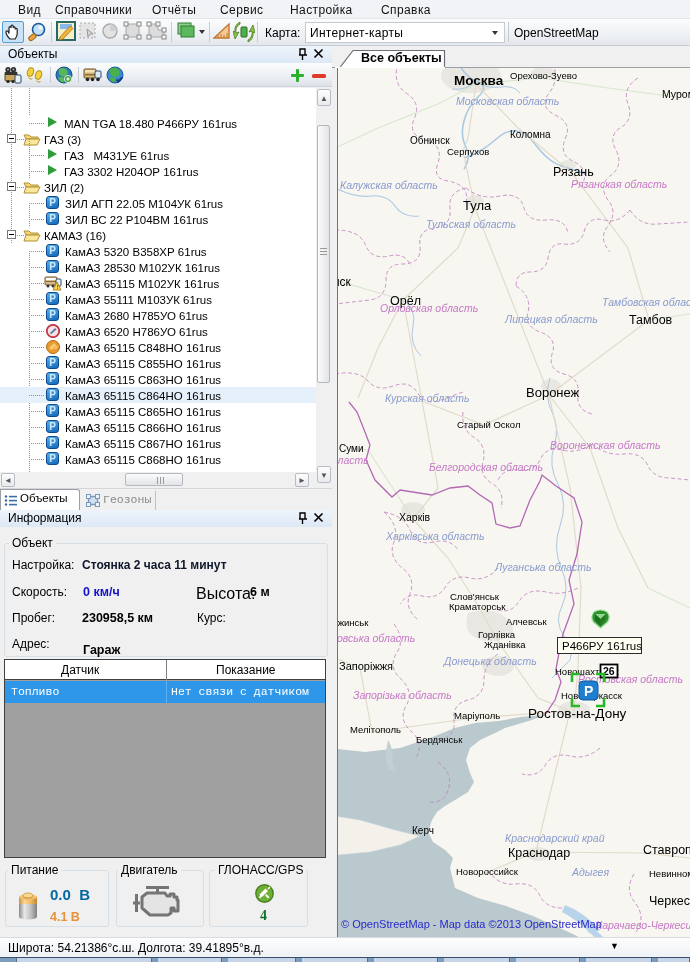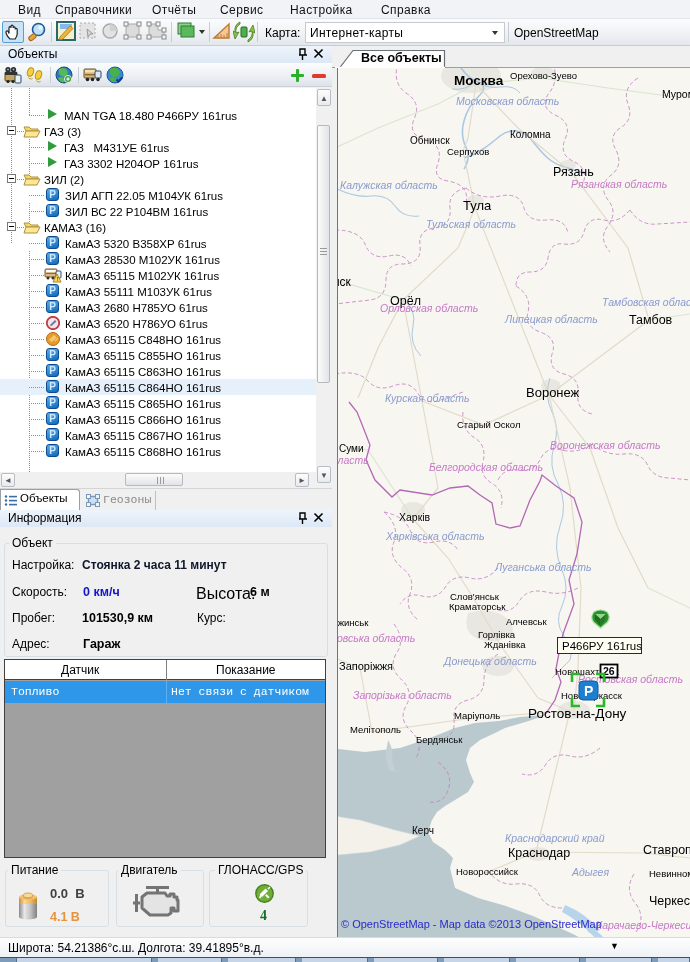--- a/index.html
+++ b/index.html
@@ -183,21 +183,21 @@
       </svg>
     <div style="position:absolute;left:291px;top:6px;width:13px;height:13px;">
         <div style="position:absolute;left:5px;top:0;width:3px;height:13px;background:#2ab02a;border-radius:1px"></div>
         <div style="position:absolute;left:0;top:5px;width:13px;height:3px;background:#2ab02a;border-radius:1px"></div>
       </div>
     <div style="position:absolute;left:312px;top:11px;width:14px;height:3.5px;background:#e03a2a;border-radius:1.5px"></div>
   </div>
   <div id="tree" class="abs">
     <div class="vdots" style="left:11px;top:0;height:155px"></div>
     <div class="vdots" style="left:29px;top:0;height:27px"></div>
-    <div class="trow" style="margin-top:19px">
+    <div class="trow" style="margin-top:27px">
         <div class="hdots" style="left:29px;top:8px;width:16px"></div>
         <div class="tri"></div>
         <span class="lbl" style="left:64px">MAN TGA 18.480 Р466РУ 161rus</span>
       </div>
     <div class="trow">
         <div class="hdots" style="left:17px;top:8px;width:7px"></div>
         <div class="expbox"></div>
         <svg class="ticon" style="left:23px;top:2px" width="18" height="13" viewBox="0 0 18 13">
           <path d="M1 2 h5 l2 2 h7 v2 h-12 z" fill="#f6d873" stroke="#b09035" stroke-width="1"></path>
           <path d="M3 6 h14 l-3 6 h-13 z" fill="#fbe79a" stroke="#b09035" stroke-width="1"></path>
@@ -383,24 +383,24 @@
 
     <div class="gbox" style="left:4px;top:16px;width:324px;height:114px;"></div>
     <span class="glabel" style="left:9px;top:9px;">Объект</span>
     <div style="position:absolute;left:12px;top:31px;font-size:12px;">Настройка:</div>
     <div style="position:absolute;left:82px;top:31px;font-size:12px;font-weight:bold;color:#0f172a;">Стоянка 2 часа 11 минут</div>
     <div style="position:absolute;left:12px;top:58px;font-size:12px;">Скорость:</div>
     <div style="position:absolute;left:83px;top:58px;font-size:12.5px;font-weight:bold;color:#1414cc;">0 км/ч</div>
     <div style="position:absolute;left:196px;top:58px;font-size:16px;">Высота:</div>
     <div style="position:absolute;left:250px;top:58px;font-size:12.5px;font-weight:bold;">6 м</div>
     <div style="position:absolute;left:12px;top:84px;font-size:12px;">Пробег:</div>
-    <div style="position:absolute;left:82px;top:84px;font-size:12.5px;font-weight:bold;">101530,9 км</div>
+    <div style="position:absolute;left:82px;top:84px;font-size:12.5px;font-weight:bold;">230958,5 км</div>
     <div style="position:absolute;left:197px;top:84px;font-size:12px;">Курс:</div>
     <div style="position:absolute;left:12px;top:110px;font-size:12px;">Адрес:</div>
-    <div style="position:absolute;left:83px;top:110px;font-size:12.5px;font-weight:bold;">Гараж</div>
+    <div style="position:absolute;left:83px;top:116px;font-size:12.5px;font-weight:bold;">Гараж</div>
 
     <div style="position:absolute;left:4px;top:132px;width:322px;height:199px;background:#a0a0a0;border:1px solid #404040;">
       <div style="position:absolute;left:0;top:0;width:320px;height:20px;background:#fff;border-bottom:1px solid #404040;">
         <span style="position:absolute;left:56px;top:3px;font-size:12px;">Датчик</span>
         <span style="position:absolute;left:211px;top:3px;font-size:12px;">Показание</span>
         <div style="position:absolute;left:161px;top:0;width:1px;height:20px;background:#808080;"></div>
       </div>
       <div style="position:absolute;left:0;top:21px;width:320px;height:22px;background:#2e97ea;font-family:'Liberation Mono',monospace;font-size:11.5px;color:#fff;">
         <span style="position:absolute;left:6px;top:4px;">Топливо</span>
         <span style="position:absolute;left:166px;top:4px;">Нет связи с датчиком</span>
@@ -425,21 +425,21 @@
             <stop offset="1" stop-color="#808080"></stop>
           </linearGradient>
         </defs>
         <rect x="1" y="15" width="18" height="13" fill="url(#bgray)"></rect>
         <path d="M1 28 a9 2.5 0 0 0 18 0" fill="url(#bgray)"></path>
         <rect x="1" y="8" width="18" height="7" fill="url(#bgold)"></rect>
         <ellipse cx="10" cy="8" rx="9" ry="3" fill="#f2c070"></ellipse>
         <ellipse cx="10" cy="7.6" rx="5" ry="2.6" fill="#e8ae50"></ellipse>
         <ellipse cx="10" cy="6.4" rx="4.6" ry="2.4" fill="#f8d894" stroke="#c89838" stroke-width="0.8"></ellipse>
       </svg>
-    <span style="position:absolute;left:50px;top:359px;font-size:13px;font-weight:bold;color:#404040;">0.0&nbsp; В</span>
+    <span style="position:absolute;left:50px;top:359px;font-size:15px;font-weight:bold;color:#0369a1;">0.0&nbsp; В</span>
     <span style="position:absolute;left:50px;top:383px;font-size:12.5px;font-weight:bold;color:#e8923c;">4.1 В</span>
     <div class="gbox" style="left:116px;top:343px;width:88px;height:57px;"></div>
     <span class="glabel" style="left:118px;top:336px;">Двигатель</span>
     <svg style="position:absolute;left:132px;top:356px;" width="50" height="36" viewBox="0 0 50 36">
         <g stroke="#747474" stroke-width="3" fill="none" stroke-linejoin="round">
           <path d="M14 4.5 L37 4.5"></path>
           <path d="M25.5 4.5 V9"></path>
           <path d="M10 14 L15 10 H33 L35 13 H38 V11 H42 V14 H45 V17 H46 V28 H42 V25 H39 V30 L36 32 H18 L10 25 Z" fill="#e4e4e4"></path>
           <path d="M4.5 11 V29 M1 20 H8"></path>
         </g>

